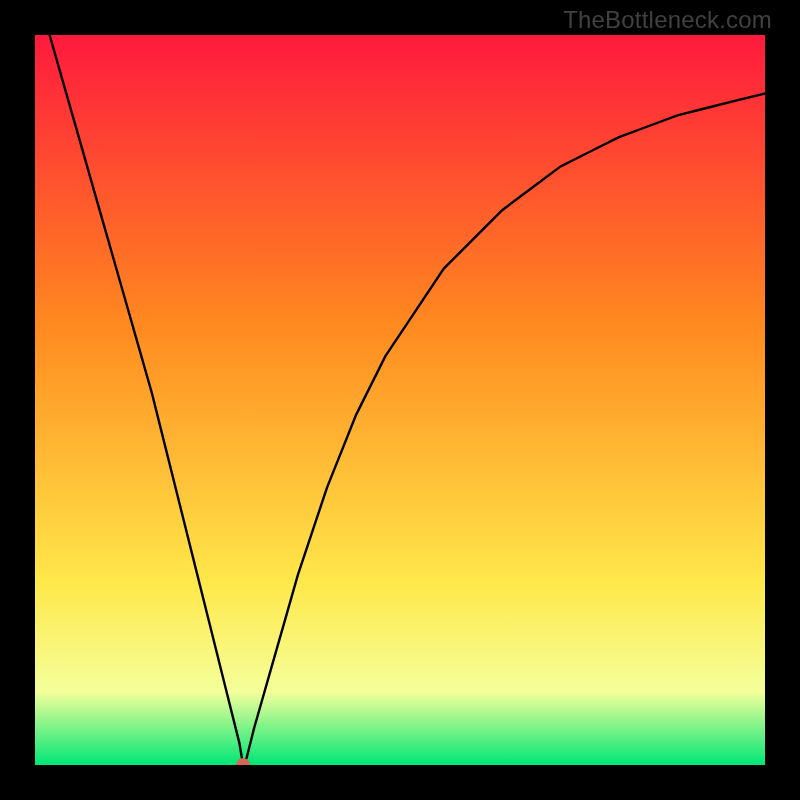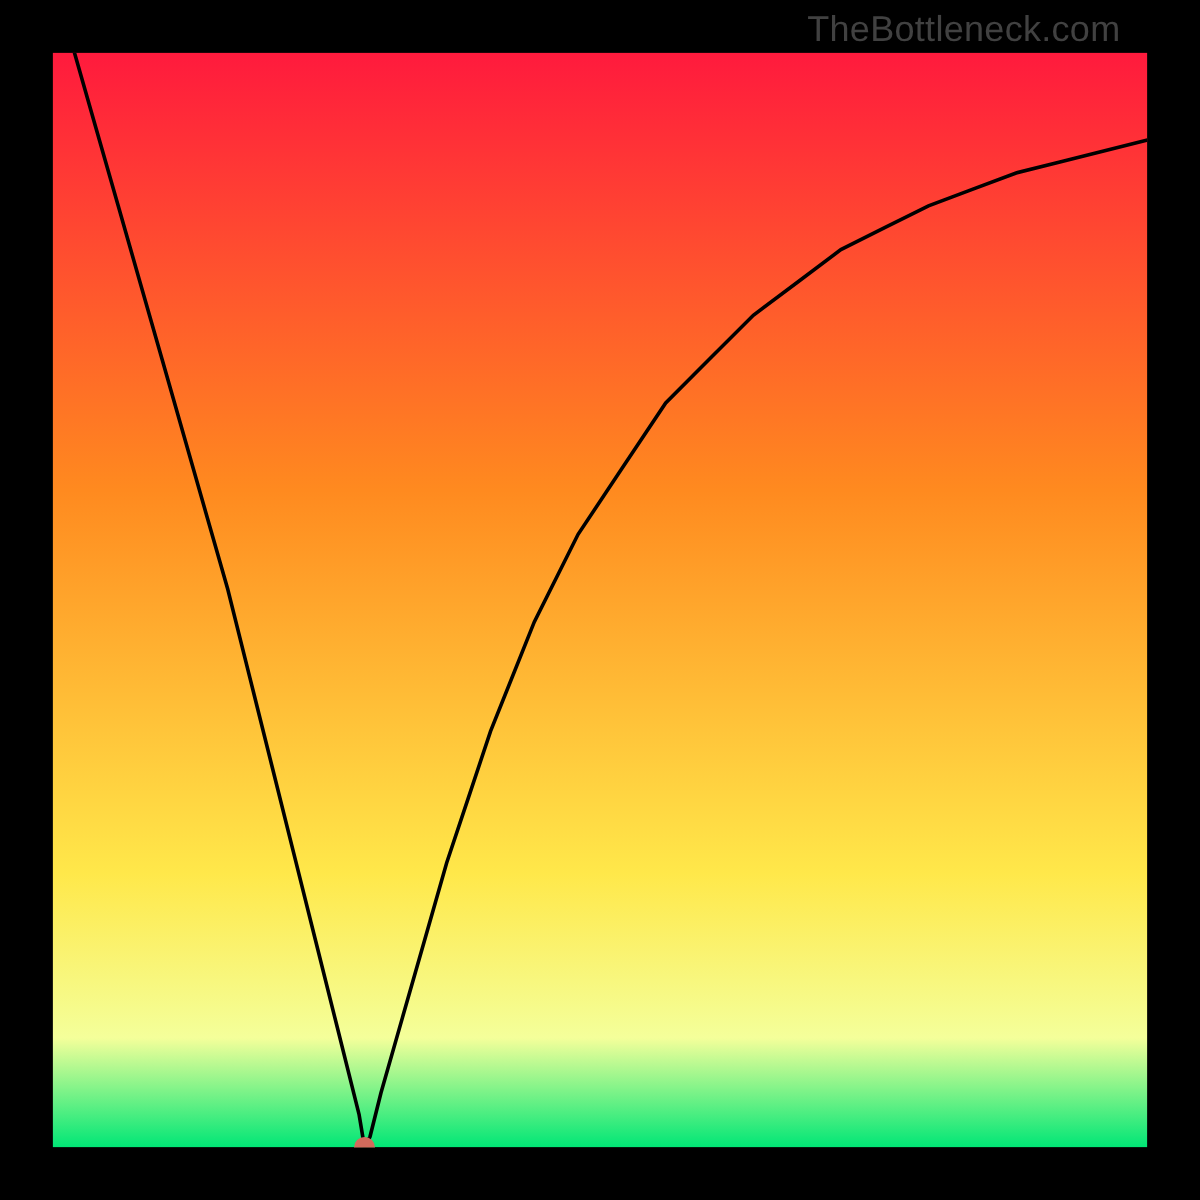--- a/index.html
+++ b/index.html
@@ -22,21 +22,21 @@
   .gradient-bg {
     position: absolute;
     left: 0;
     top: 0;
     width: 100%;
     height: 100%;
   }
   .watermark {
     position: absolute;
     top: 6px;
-    right: 53px;
+    right: 28px;
     color: #414141;
     font-size: 24px;
     font-weight: 500;
     letter-spacing: 0.2px;
   }
   .marker {
     position: absolute;
     width: 14px;
     height: 14px;
     background: #d26a5c;

